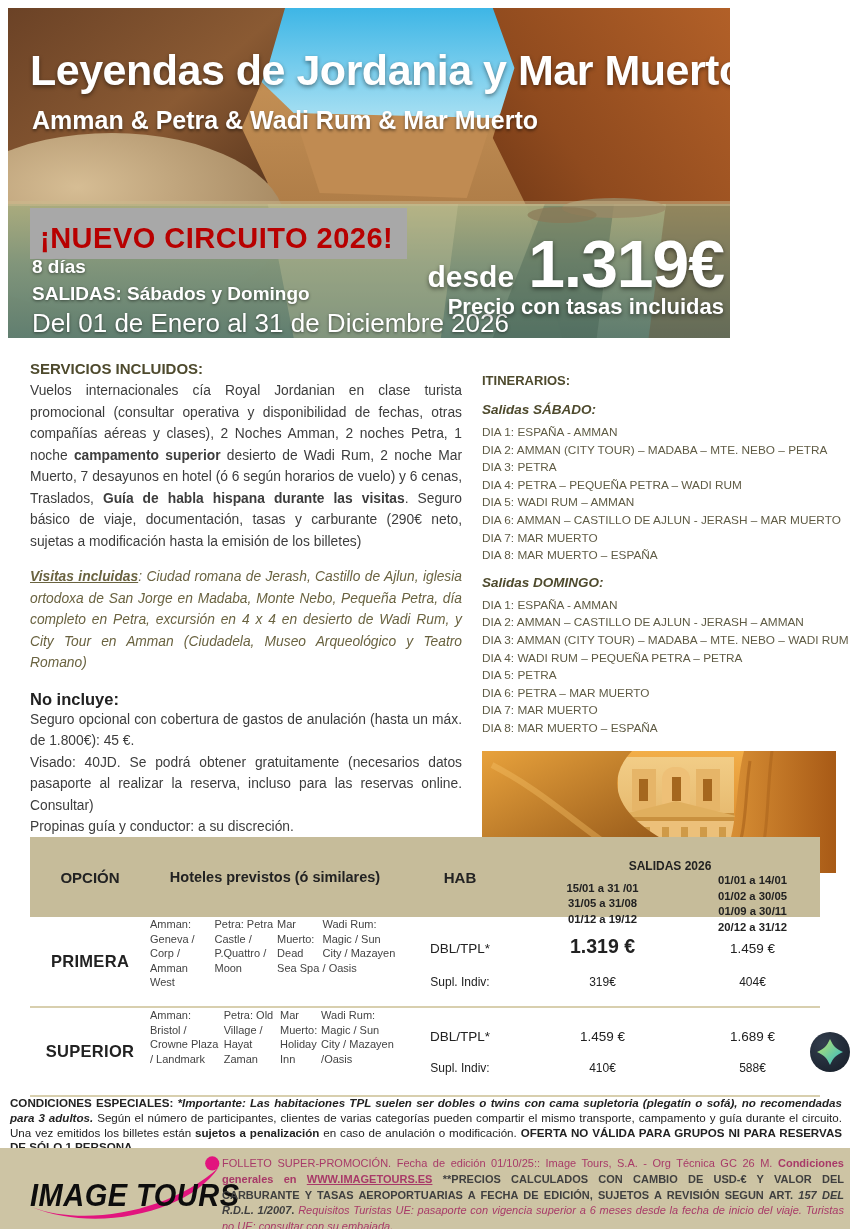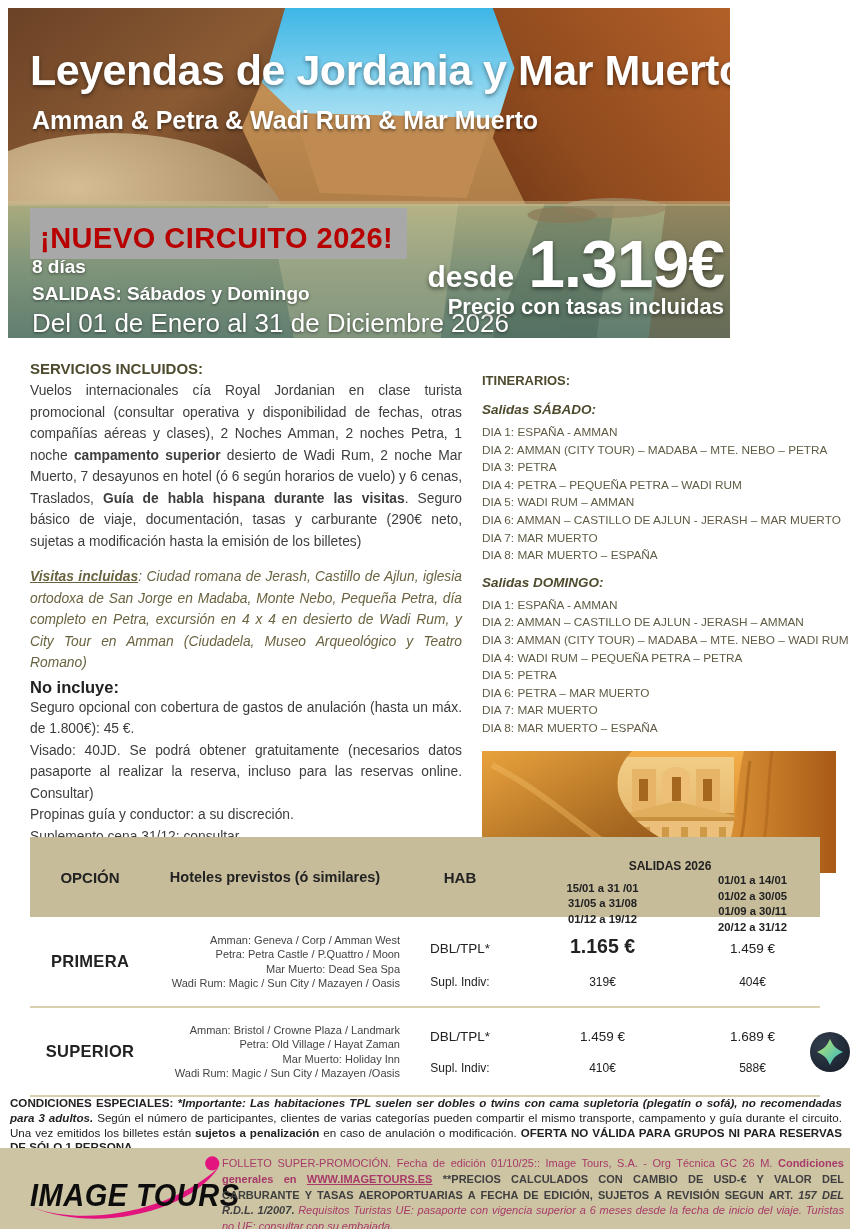--- a/index.html
+++ b/index.html
@@ -30,21 +30,21 @@
   .price-note{margin-top:-8px;font-weight:bold;font-size:22px}
 
   
   .col-left{position:absolute;left:30px;top:360px;width:432px;color:var(--body)}
   .h-olive{color:var(--olive);font-weight:bold;font-size:15px;margin-bottom:3px}
   .body-p{font-size:13.8px;line-height:21.5px;text-align:justify;color:var(--body)}
   .body-p .b{font-weight:bold}
   .visits{margin-top:14px;font-size:13.8px;line-height:21.5px;text-align:justify;
     color:#6a6340;font-style:italic}
   .visits .lbl{font-weight:bold;text-decoration:underline}
-  .h-black{margin-top:4px;font-weight:bold;font-size:16.5px;color:#222}
+  .h-black{margin-top:16px;font-weight:bold;font-size:16.5px;color:#222}
   .ni-p{font-size:13.8px;line-height:21.5px;text-align:justify;color:var(--body)}
   .note-italic{margin-top:46px;margin-left:22px;font-weight:bold;font-style:italic;font-size:13.5px;color:#222}
 
   
   .col-right{position:absolute;left:482px;top:373px;width:356px}
   .itin-h{color:var(--olive);font-weight:bold;font-size:13px;margin-bottom:14px}
   .sal-label{color:var(--olive);font-weight:bold;font-style:italic;font-size:13.5px;margin:10px 0 7px}
   .day-line{font-size:11.8px;line-height:17.6px;color:var(--itin);white-space:nowrap}
   .petra-img{margin-top:13px;width:354px;height:122px;overflow:hidden}
   .petra-img svg{display:block;width:100%;height:100%}
@@ -57,21 +57,21 @@
   .t-head .c3{width:120px;display:flex;align-items:center;justify-content:center;font-weight:bold;font-size:15px}
   .t-head .c45{width:300px;display:flex;flex-direction:column;padding-top:22px}
   .th-salidas{text-align:center;font-weight:bold;font-size:12px}
   .th-seasons{display:flex;flex:1}
   .season{font-weight:bold;font-size:11.3px;line-height:15.5px;text-align:center;display:flex;flex-direction:column;justify-content:center}
   .season.s1{width:165px}
   .season.s2{width:135px}
   .t-row{display:flex;height:89px;background:#fff}
   .t-row + .t-row{border-top:2px solid var(--tan_line)}
   .t-row .c1{width:120px;display:flex;align-items:center;justify-content:center;font-weight:bold;font-size:16.5px;letter-spacing:.3px}
-  .t-row .c2{width:250px;display:flex;flex-direction:column;justify-content:center;text-align:right;
+  .t-row .c2{width:250px;display:flex;flex-direction:row;justify-content:center;text-align:left;
     font-size:11px;line-height:14.5px;color:#444}
   .t-row .cgrid{width:420px;display:flex;flex-direction:column;justify-content:center;gap:17px}
   .prow{display:flex;align-items:baseline}
   .prow .hab{width:120px;text-align:center;font-size:13.5px}
   .prow .p1{width:165px;text-align:center;font-size:13.5px}
   .prow .p2{width:135px;text-align:center;font-size:13.5px}
   .prow .sup{font-size:12px}
   .prow .big{font-weight:bold;font-size:19.5px}
 
   
@@ -268,21 +268,21 @@
       <div class="c1">PRIMERA</div>
       <div class="c2">
         <div>Amman: Geneva / Corp / Amman West</div>
         <div>Petra: Petra Castle / P.Quattro / Moon</div>
         <div>Mar Muerto: Dead Sea Spa</div>
         <div>Wadi Rum: Magic / Sun City / Mazayen / Oasis</div>
       </div>
       <div class="cgrid">
         <div class="prow">
           <div class="hab">DBL/TPL*</div>
-          <div class="p1 big">1.165 €</div>
+          <div class="p1 big">1.319 €</div>
           <div class="p2">1.459 €</div>
         </div>
         <div class="prow">
           <div class="hab sup">Supl. Indiv:</div>
           <div class="p1 sup">319€</div>
           <div class="p2 sup">404€</div>
         </div>
       </div>
     </div>
 

